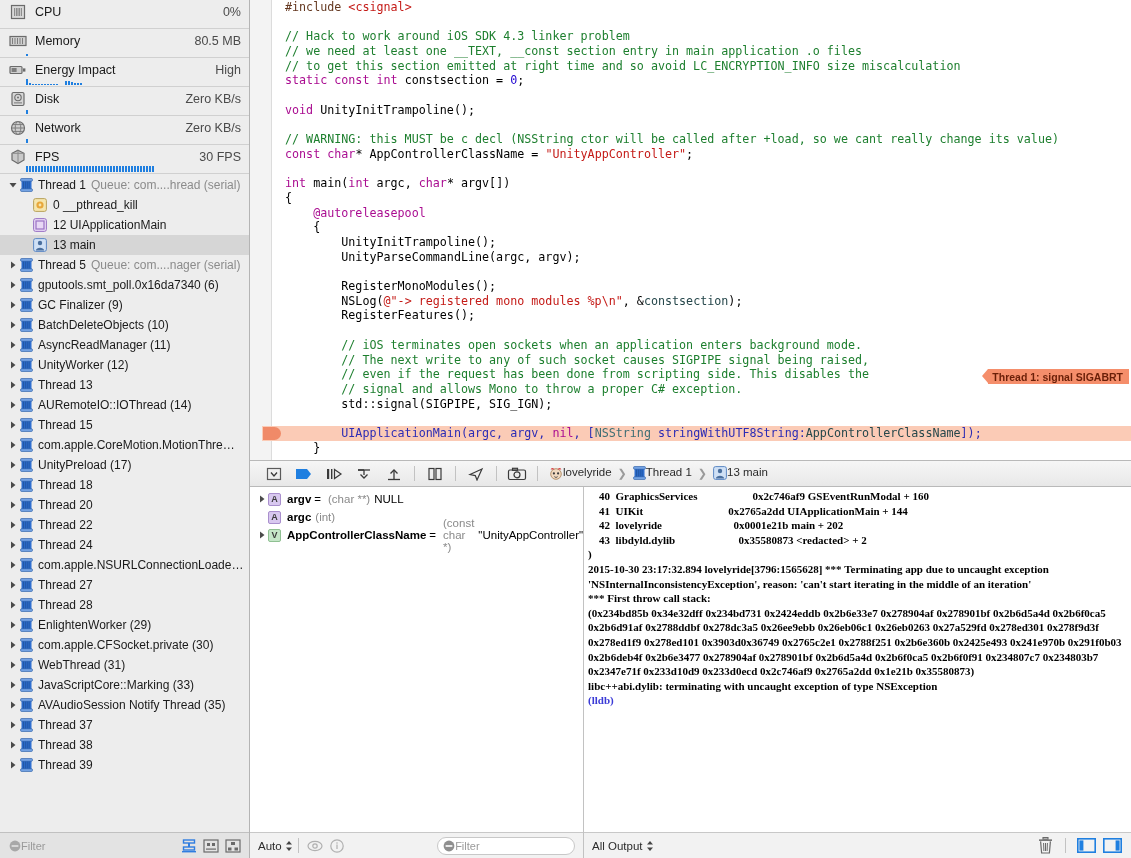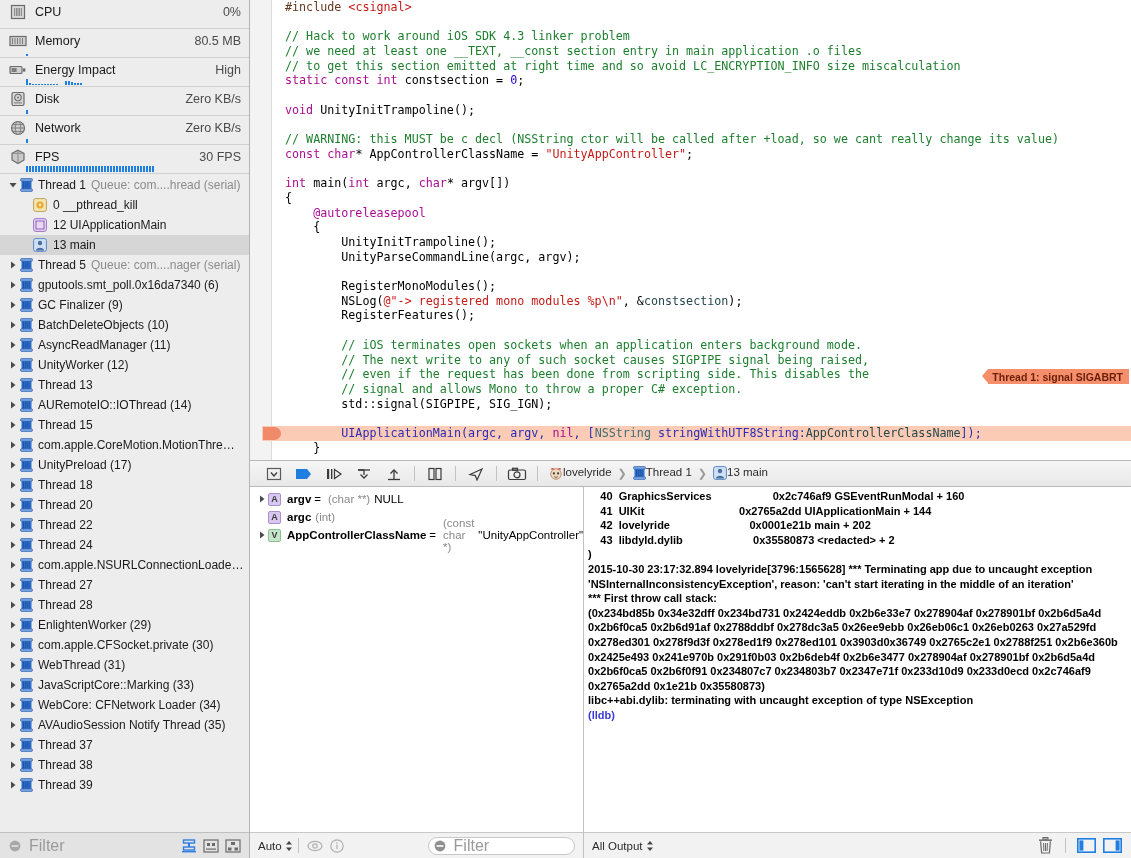--- a/index.html
+++ b/index.html
@@ -77,23 +77,23 @@
   
   #nav-filterbar {
     height: 26px; flex: 0 0 auto;
     background: #e3e3e3;
     border-top: 1px solid #c0c0c0;
     display: flex; align-items: center; padding: 0 4px;
     gap: 5px;
   }
   .filterfield {
     flex: 1 1 auto; height: 18px;
-    display: flex; align-items: center; gap: 8px;
+    display: flex; align-items: center; gap: 0;
     padding: 0 5px;
-    color: #9a9a9a; font-size: 16px;
+    color: #9a9a9a; font-size: 11px;
   }
   .filterfield.boxed {
     background: #fff; border: 1px solid #c8c8c8; border-radius: 9px;
   }
   .seg-btns { display: flex; gap: 2px; flex: 0 0 auto; padding-right: 2px; }
   .seg-btn { width: 20px; height: 17px; display:flex; align-items:center; justify-content:center; }
 
   
   #right { width: 881px; height: 858px; display: flex; flex-direction: column; background: #fff; }
 
@@ -180,21 +180,21 @@
   .vbadge.a { background: #d8c8ef; border: 1px solid #a98fcd; }
   .vbadge.v { background: #c5e6c8; border: 1px solid #8fc092; }
   .vname { font-weight: bold; color: #000; }
   .vtype { color: #8a8a8a; margin: 0 4px; }
   .veq { color: #000; margin: 0 3px; }
   .vval { color: #000; }
 
   #consolepane { flex: 1 1 auto; display: flex; flex-direction: column; background: #fff; min-width: 0; }
   #console {
     flex: 1 1 auto; overflow: hidden; padding: 2px 4px 0 4px;
-    font-family: Liberation Sans, sans-serif;
+    font-family: Liberation Serif, serif;
     font-size: 11px; line-height: 14.6px;
     color: #000; font-weight: bold;
     white-space: pre-wrap; word-break: break-word;
   }
   #console .lldb { color: #3a3ad6; }
 
   
   #varsbar, #consolebar {
     height: 26px; flex: 0 0 auto;
     background: #f2f2f2; border-top: 1px solid #c8c8c8;
@@ -749,36 +749,20 @@
           </span>
           <span class="spool">
             <svg width="13" height="14" viewBox="0 0 13 14">
               <rect x="1.5" y="1" width="10" height="12" rx="1" fill="#2f6fd0"></rect>
               <rect x="0.6" y="0.6" width="11.8" height="2.6" rx="0.8" fill="#7aa8e8" stroke="#2a5da8" stroke-width="0.7"></rect>
               <rect x="0.6" y="10.8" width="11.8" height="2.6" rx="0.8" fill="#7aa8e8" stroke="#2a5da8" stroke-width="0.7"></rect>
               <path d="M3.4 3.6 L3.4 10.4 M5.3 3.6 L5.3 10.4 M7.2 3.6 L7.2 10.4 M9.1 3.6 L9.1 10.4" stroke="#1d4f96" stroke-width="0.8"></path>
             </svg>
           </span>
           <span class="tname">JavaScriptCore::Marking (33)</span>
-        </div>
-        <div class="trow">
-          <span class="disclosure">
-            <svg width="8" height="8" viewBox="0 0 8 8">
-              <path d="M2 0.5 L6.5 4 L2 7.5 Z" fill="#4a4a4a"></path>
-            </svg>
-          </span>
-          <span class="spool">
-            <svg width="13" height="14" viewBox="0 0 13 14">
-              <rect x="1.5" y="1" width="10" height="12" rx="1" fill="#2f6fd0"></rect>
-              <rect x="0.6" y="0.6" width="11.8" height="2.6" rx="0.8" fill="#7aa8e8" stroke="#2a5da8" stroke-width="0.7"></rect>
-              <rect x="0.6" y="10.8" width="11.8" height="2.6" rx="0.8" fill="#7aa8e8" stroke="#2a5da8" stroke-width="0.7"></rect>
-              <path d="M3.4 3.6 L3.4 10.4 M5.3 3.6 L5.3 10.4 M7.2 3.6 L7.2 10.4 M9.1 3.6 L9.1 10.4" stroke="#1d4f96" stroke-width="0.8"></path>
-            </svg>
-          </span>
-          <span class="tname">WebCore: CFNetwork Loader (34)</span>
         </div>
         <div class="trow">
           <span class="disclosure">
             <svg width="8" height="8" viewBox="0 0 8 8">
               <path d="M2 0.5 L6.5 4 L2 7.5 Z" fill="#4a4a4a"></path>
             </svg>
           </span>
           <span class="spool">
             <svg width="13" height="14" viewBox="0 0 13 14">
               <rect x="1.5" y="1" width="10" height="12" rx="1" fill="#2f6fd0"></rect>

